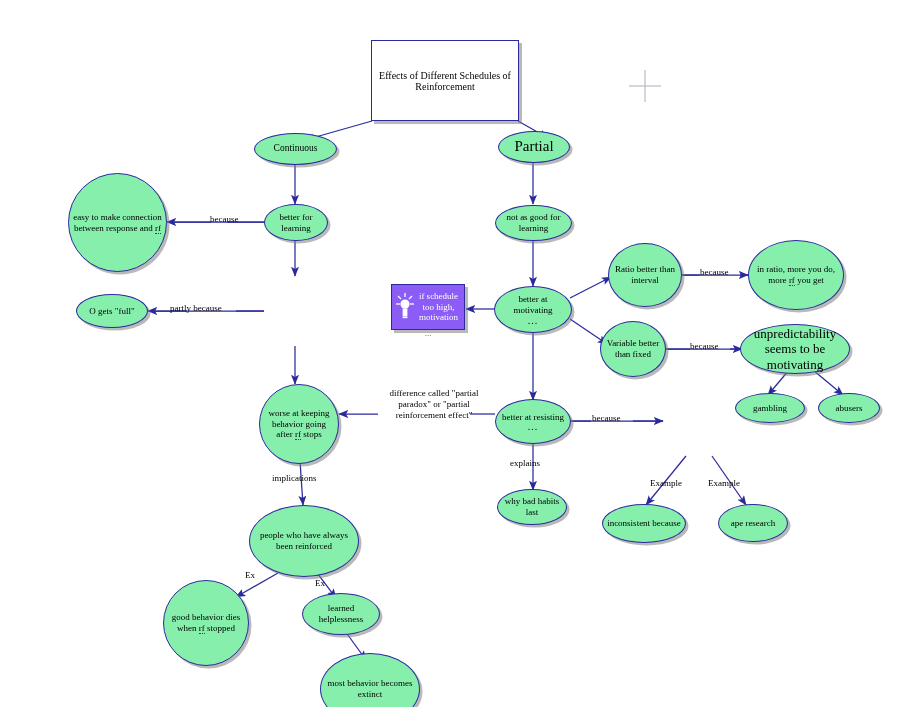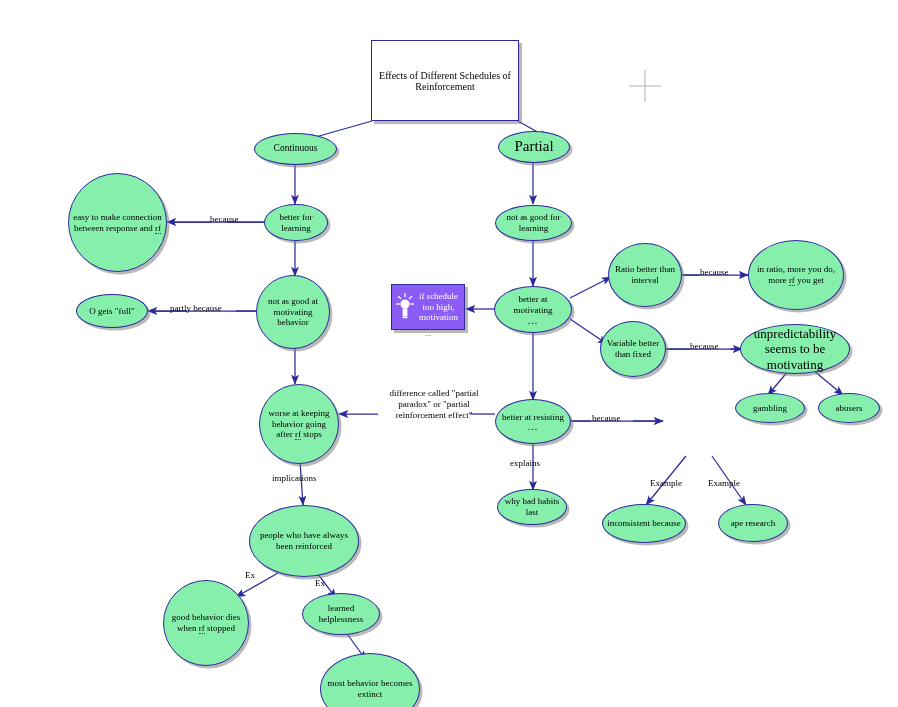--- a/index.html
+++ b/index.html
@@ -230,23 +230,20 @@
   </div>
 
   <div class="node ellipse" style="left:264px; top:176px; width:64px; height:37px; font-size:9px;">
     <span class="txt">better for learning</span>
   </div>
 
   <div class="node ellipse" style="left:68px; top:145px; width:99px; height:99px; font-size:9px;">
     <span class="txt">easy to make connection between response and <span class="sp">rf</span></span>
   </div>
 
-  <div class="node ellipse" style="left:256px; top:247px; width:74px; height:74px; font-size:9px;">
-    <span class="txt">not as good at motivating behavior</span>
-  </div>
 
   <div class="node ellipse" style="left:76px; top:266px; width:72px; height:34px; font-size:9px;">
     <span class="txt">O gets "full"</span>
   </div>
 
   <div class="node ellipse" style="left:249px; top:477px; width:110px; height:72px; font-size:9px;">
     <span class="txt">people who have always been reinforced</span>
   </div>
 
   <div class="node ellipse" style="left:259px; top:356px; width:80px; height:80px; font-size:9px;">

